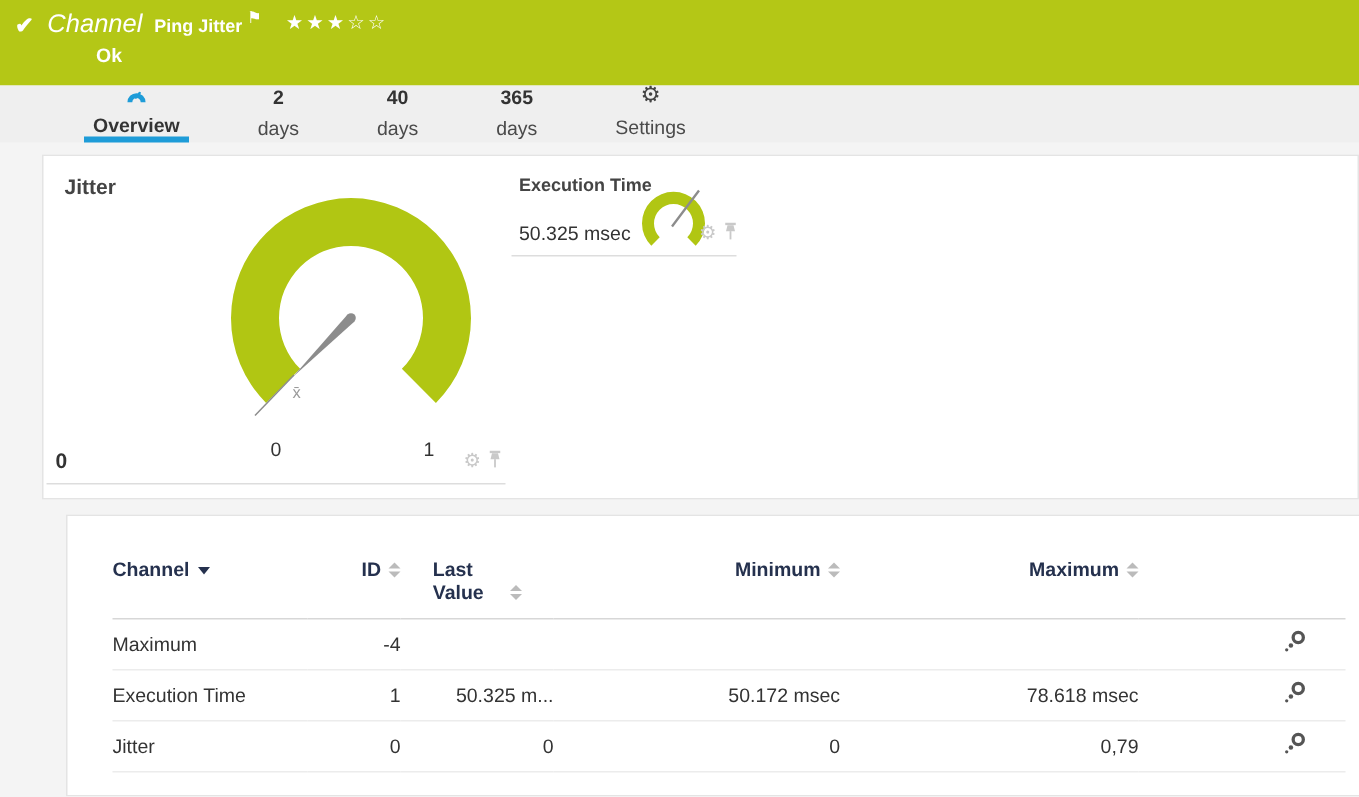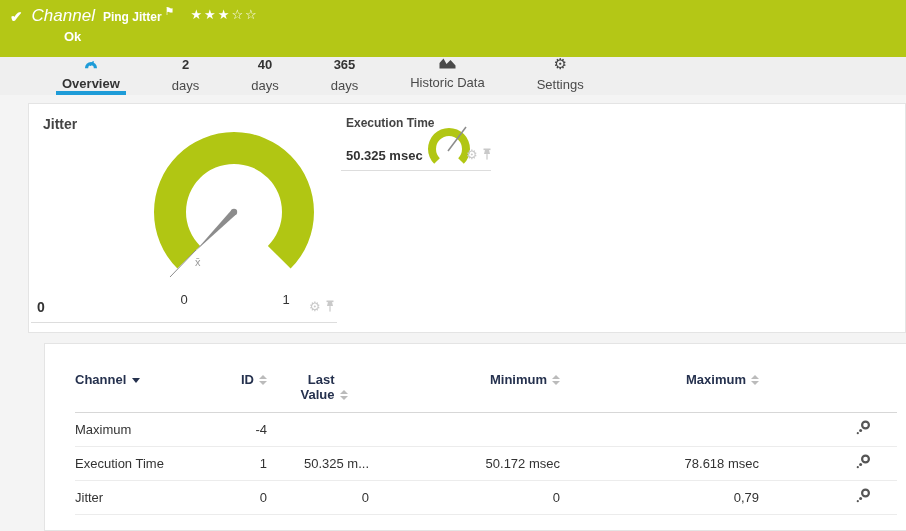--- a/index.html
+++ b/index.html
@@ -27,39 +27,39 @@
 
   
   .panel { position:absolute; background:#fff; border:1px solid #e4e4e4; }
   .panel-gauges { left:28px; top:103px; width:878px; height:230px; }
   .panel-table  { left:44px; top:343px; width:878px; height:188px; }
 
   .module-title { position:absolute; font-size:14px; font-weight:bold; color:#444; }
   .mini-title   { position:absolute; font-size:12px; font-weight:bold; color:#444; }
   .tick { position:absolute; width:16px; text-align:center; font-size:13px; color:#333; }
   .gauge-current { position:absolute; font-size:14px; font-weight:bold; color:#333; }
-  .mini-current  { position:absolute; font-size:13px; font-weight:bold; color:#333; }
+  .mini-current  { position:absolute; font-size:13px; font-weight:normal; color:#333; }
   .mod-underline { position:absolute; height:1px; background:#ddd; }
   .mod-icons { position:absolute; display:flex; gap:4px; align-items:center; color:#c9c9c9; }
   .gear-small { font-size:13px; line-height:13px; cursor:pointer; }
   .mean-label { position:absolute; font-size:11px; color:#9a9a9a; }
 
   
   table.channels { border-collapse:collapse; table-layout:fixed; width:822px; margin:26px 0 0 30px; font-size:13px; color:#333; }
   table.channels col.c-channel{width:130px} table.channels col.c-id{width:62px}
   table.channels col.c-last{width:102px}   table.channels col.c-min{width:191px}
   table.channels col.c-max{width:199px}    table.channels col.c-tools{width:138px}
   th { font-weight:bold; color:#25314e; text-align:right; vertical-align:top; padding:2px 0 10px 0; cursor:pointer; }
   th.left { text-align:left; } th.center { text-align:center; }
   thead tr { border-bottom:1px solid #d7d7d7; }
   tbody tr { border-bottom:1px solid #ececec; height:34px; }
   td { text-align:right; padding:0; }
   td.left { text-align:left; }
   td.tools { padding-right:26px; }
-  .lastvalue-head { display:inline-block; width:46px; text-align:right; }
+  .lastvalue-head { display:inline-block; width:46px; text-align:left; }
   .sort-dia { display:inline-block; vertical-align:middle; margin-left:5px; position:relative; top:-1px; }
   .sort-dia i { display:block; width:0; height:0; border-left:4px solid transparent; border-right:4px solid transparent; }
   .sort-dia .up { border-bottom:4px solid #bbb; margin-bottom:2px; }
   .sort-dia .down { border-top:4px solid #bbb; }
   .sort-desc { display:inline-block; width:0; height:0; border-left:4px solid transparent; border-right:4px solid transparent;
                border-top:5px solid #25314e; margin-left:6px; vertical-align:middle; }
   .wrench-btn { display:inline-block; cursor:pointer; }
 </style>
 </head>
 <body>
@@ -89,26 +89,20 @@
       <span class="num">2</span>
       <span>days</span>
     </div>
     <div class="tab">
       <span class="num">40</span>
       <span>days</span>
     </div>
     <div class="tab">
       <span class="num">365</span>
       <span>days</span>
-    </div>
-    <div class="tab">
-      <svg width="17" height="12" viewBox="0 0 17 12">
-        <path d="M0.5,11.5 L0.5,6 L4.5,1.5 L7.5,7 L11.5,3 L16.5,8.5 L16.5,11.5 Z" fill="#4a4a4a"></path>
-      </svg>
-      <span>Historic Data</span>
     </div>
     <div class="tab">
       <span style="font-size:15px;color:#444;line-height:14px;">⚙</span>
       <span>Settings</span>
     </div>
   </div>
 
   <div class="panel panel-gauges">
 
     <div class="module-title" style="left:14px; top:12px;">Jitter</div>

